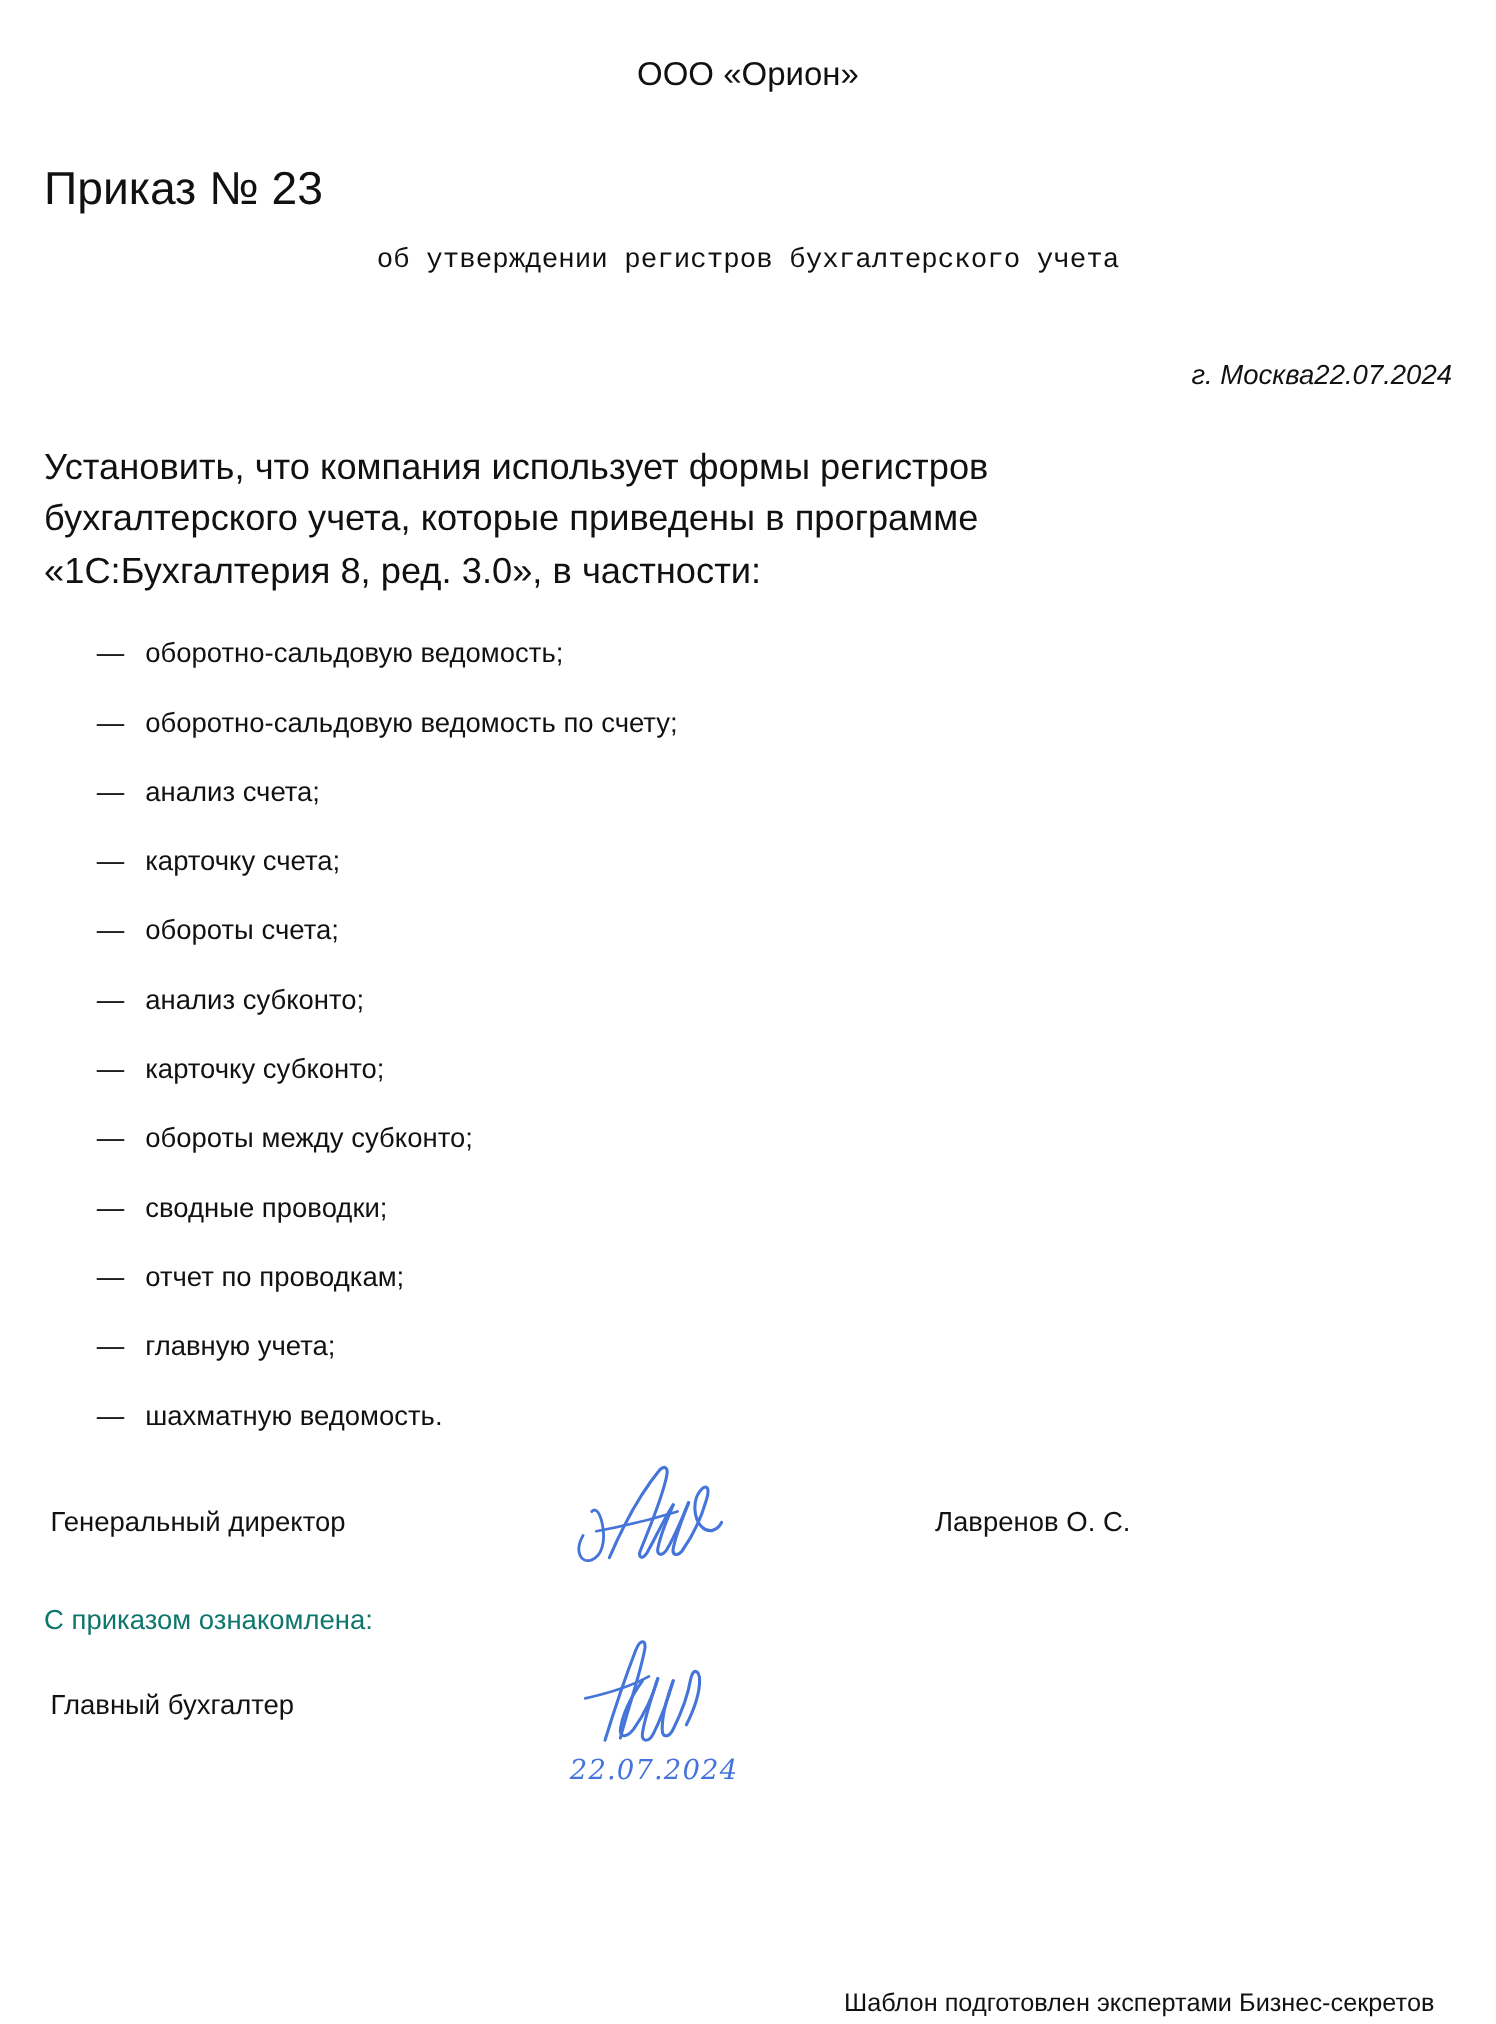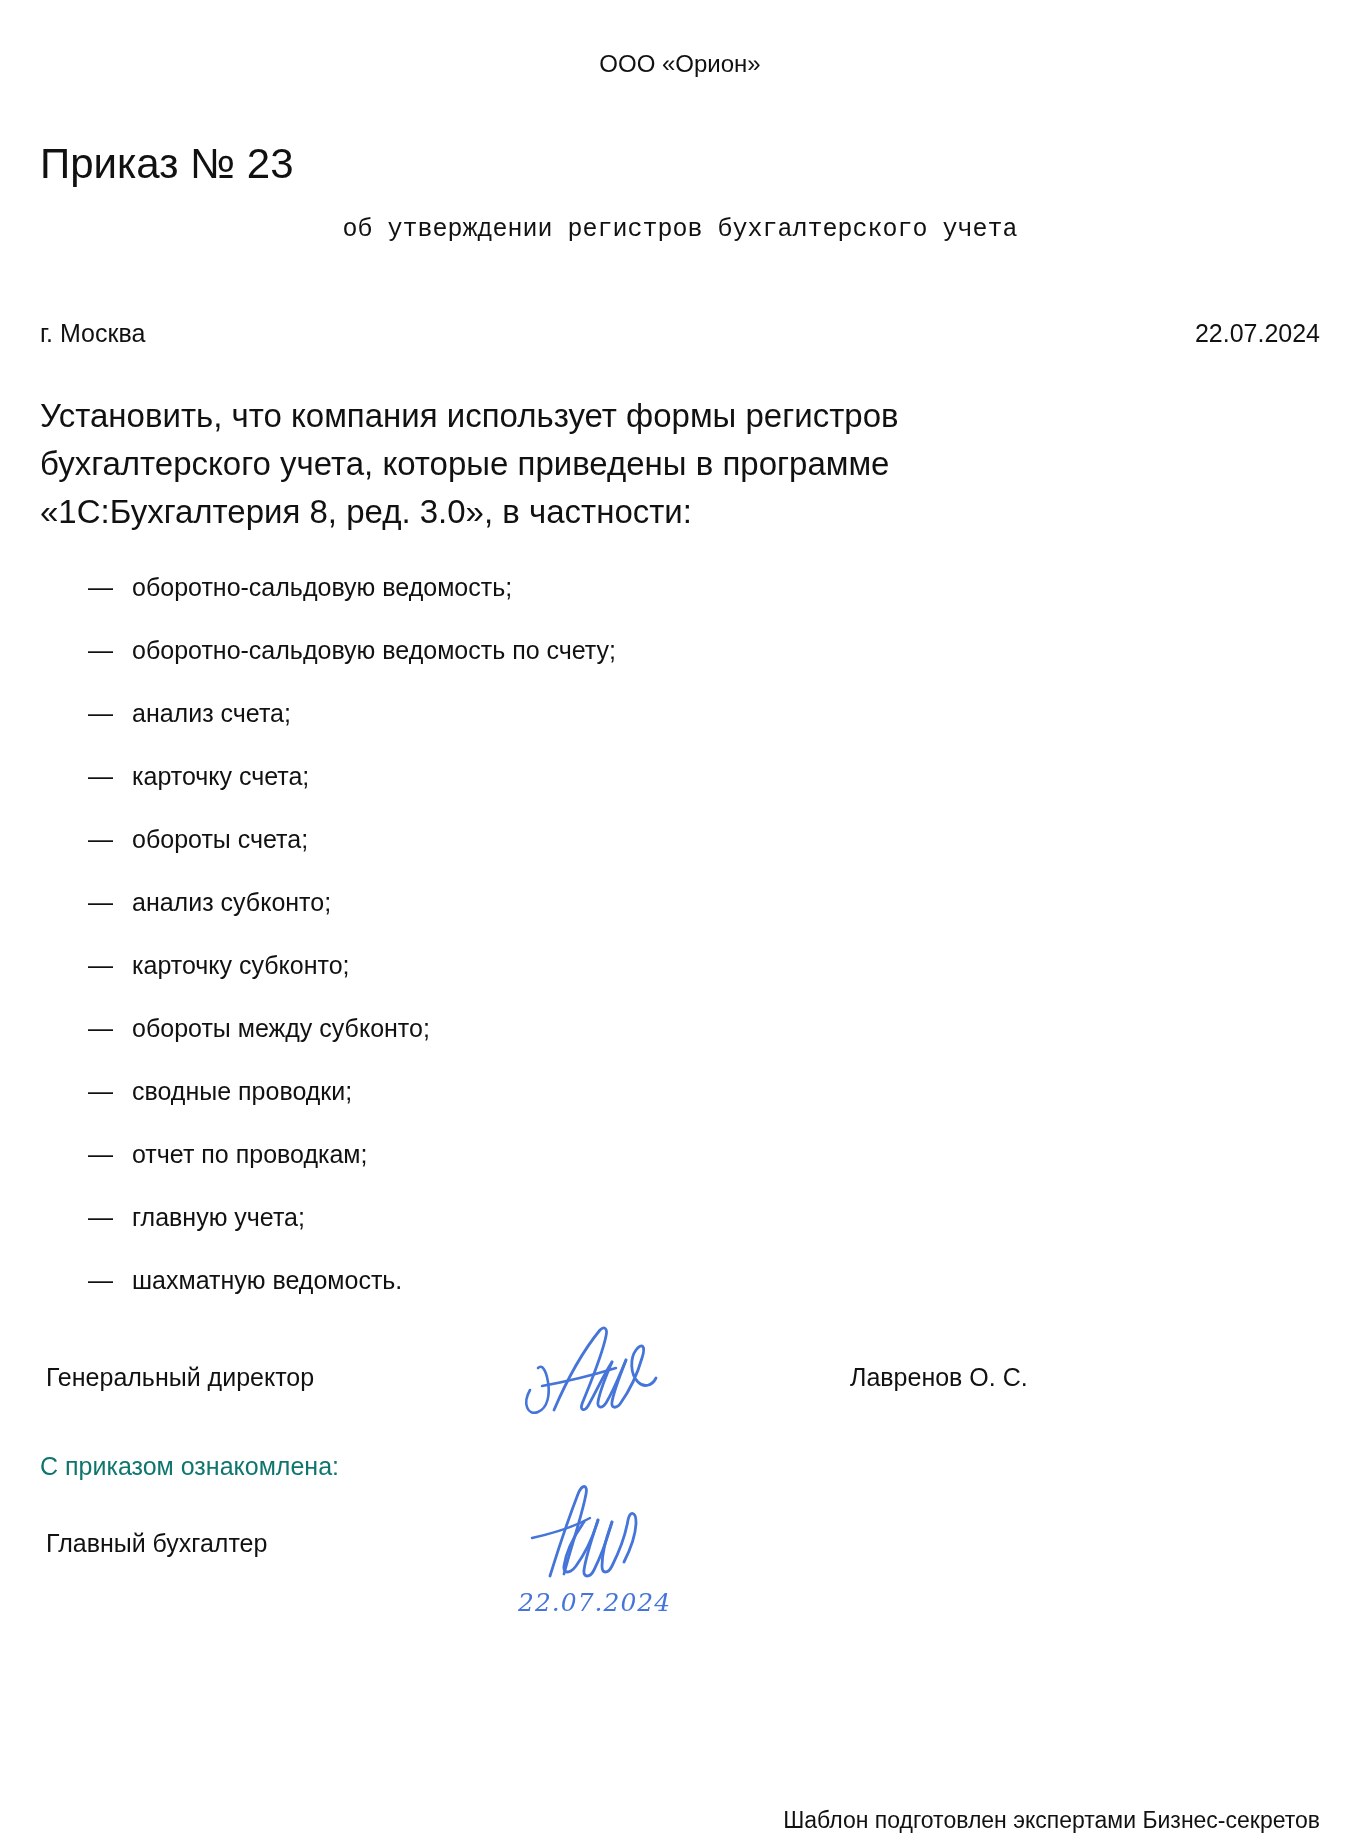--- a/index.html
+++ b/index.html
@@ -21,21 +21,21 @@
   .page {
     position: relative;
     width: 1360px;
     height: 1840px;
     padding: 0 40px;
   }
 
   
   .org-name {
     text-align: center;
-    font-size: 24px;
+    font-size: 30px;
     line-height: 1.2;
     margin-top: 50px;
     color: #111111;
   }
 
   .doc-title {
     font-size: 42px;
     line-height: 1.2;
     margin-top: 60px;
     color: #111111;
@@ -46,25 +46,26 @@
     font-size: 25px;
     line-height: 1.25;
     margin-top: 25px;
     color: #111111;
     font-family: Liberation Mono, monospace;
   }
 
   
   .place-date-row {
     display: flex;
-    justify-content: space-between;
+    justify-content: flex-end;
     align-items: baseline;
     margin-top: 74px;
     font-size: 25px;
     color: #111111;
+    font-style: italic;
   }
   .place { text-align: left; }
   .date  { text-align: right; }
 
   
   .intro {
     margin-top: 44px;
     font-size: 33px;
     line-height: 1.45;
     text-align: left;
@@ -157,21 +158,21 @@
     font-style: italic;
     font-size: 25px;
     letter-spacing: 1px;
     color: #4575d9;
     white-space: nowrap;
   }
 
   
   .footer {
     position: absolute;
-    right: 40px;
+    right: 56px;
     bottom: 56px;
     font-size: 23px;
     color: #111111;
     text-align: right;
   }
 </style>
 </head>
 <body>
 
 <div class="page">

